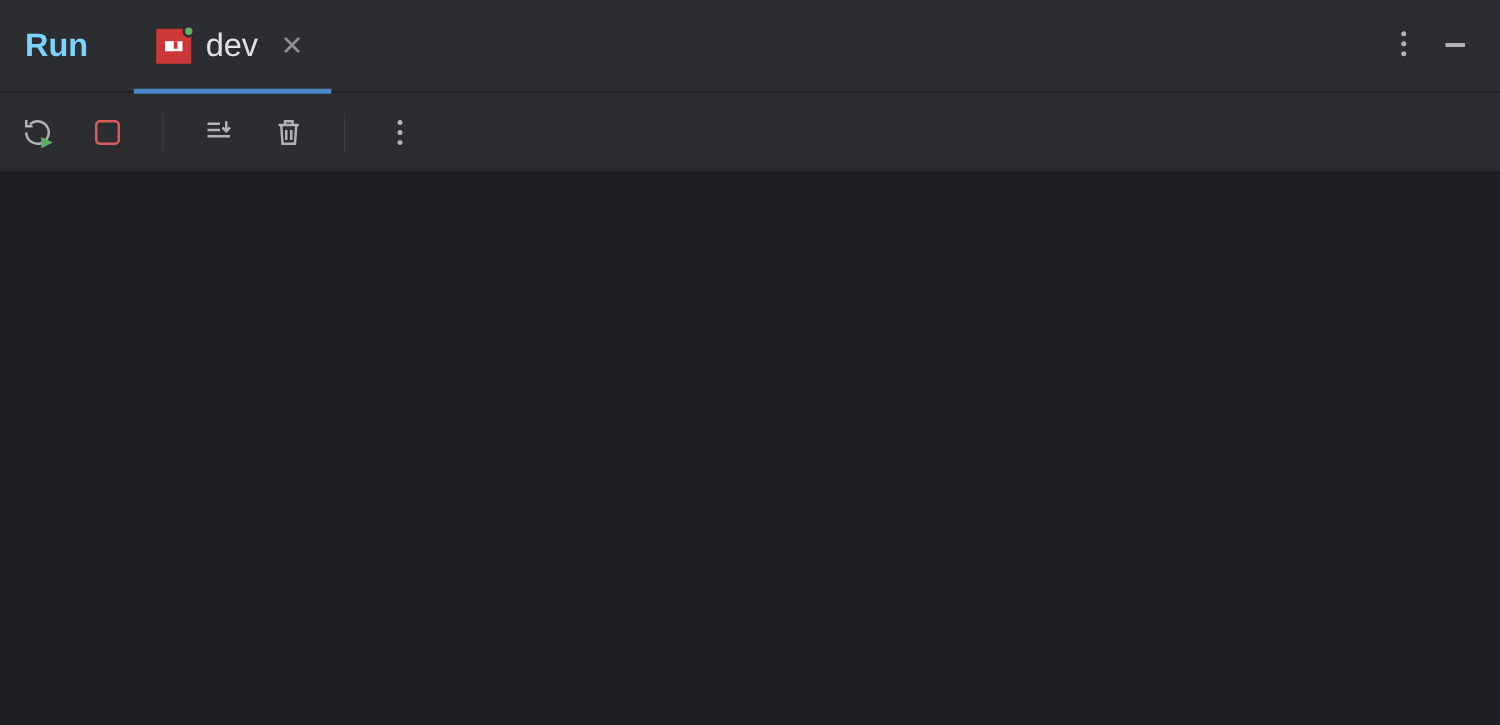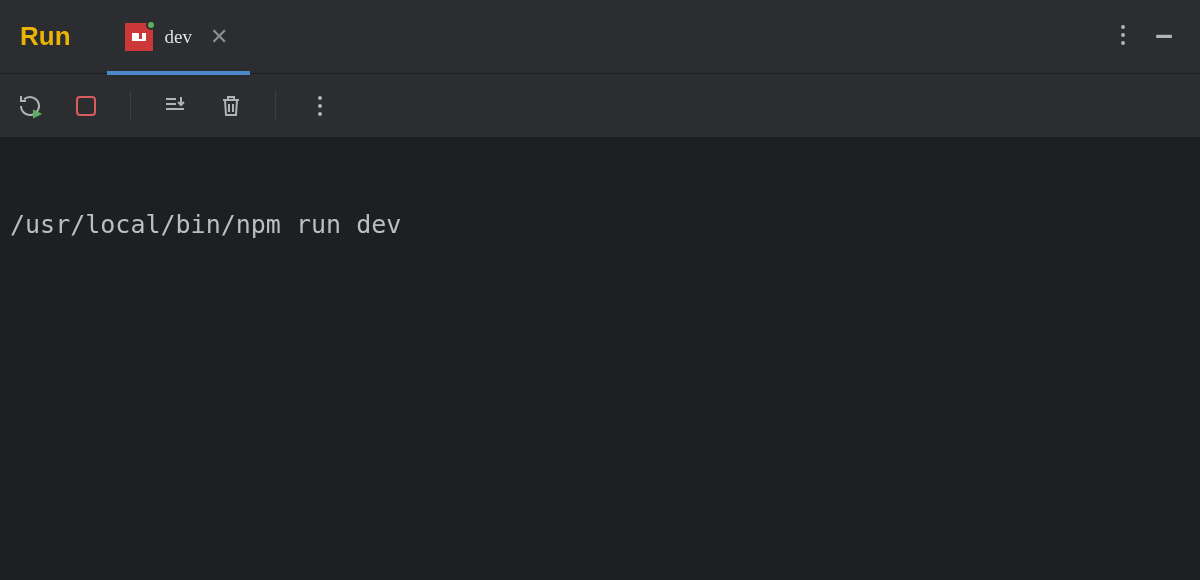--- a/index.html
+++ b/index.html
@@ -19,21 +19,21 @@
     border-bottom: 1px solid #1e1f22;
     padding-left: 20px;
     position: relative;
   }
   .header-left {
     display: flex; align-items: center; gap: 0;
   }
   .panel-title {
     font-family: -apple-system, BlinkMacSystemFont, "Segoe UI", sans-serif;
     font-size: 26px; font-weight: 600;
-    color: #eab308;
+    color: #7dd3fc;
     padding-right: 36px;
   }
   .tab {
     display: flex; align-items: center; gap: 12px;
     height: 74px;
     padding: 0 22px 0 18px;
     position: relative;
   }
   .tab-underline {
     position: absolute; left: 0; right: 0; bottom: -1px;
@@ -45,22 +45,22 @@
     display: flex; align-items: center; justify-content: center;
     position: relative;
   }
   .npm-badge svg { width: 18px; height: 18px; }
   .npm-dot {
     position: absolute; top: -3px; right: -3px;
     width: 10px; height: 10px; border-radius: 50%;
     background: #5fad65; border: 2px solid #2b2d30;
   }
   .tab-label {
-    font-family: Liberation Serif, serif;
-    font-size: 19px; font-weight: 400; color: #dfe1e5;
+    font-family: Liberation Sans, sans-serif;
+    font-size: 26px; font-weight: 400; color: #dfe1e5;
   }
   .close-x {
     font-family: -apple-system, sans-serif;
     font-size: 22px; color: #8c8f94;
     padding-left: 6px;
   }
   .header-right {
     margin-left: auto;
     display: flex; align-items: center; gap: 30px;
     padding-right: 28px;
@@ -166,21 +166,20 @@
   <span class="tb-btn">
     <svg width="6" height="22" viewBox="0 0 6 22">
         <circle cx="3" cy="3" r="2" fill="#b0b3b8"></circle>
         <circle cx="3" cy="11" r="2" fill="#b0b3b8"></circle>
         <circle cx="3" cy="19" r="2" fill="#b0b3b8"></circle>
       </svg>
   </span>
 </div>
 
 <div class="console">
-<div class="cmd">/usr/local/bin/npm run dev</div>
 <div class="blank"></div>
 <div class="blank"></div>
 
 
 
 
 
 </div>
 
 </body></html>

